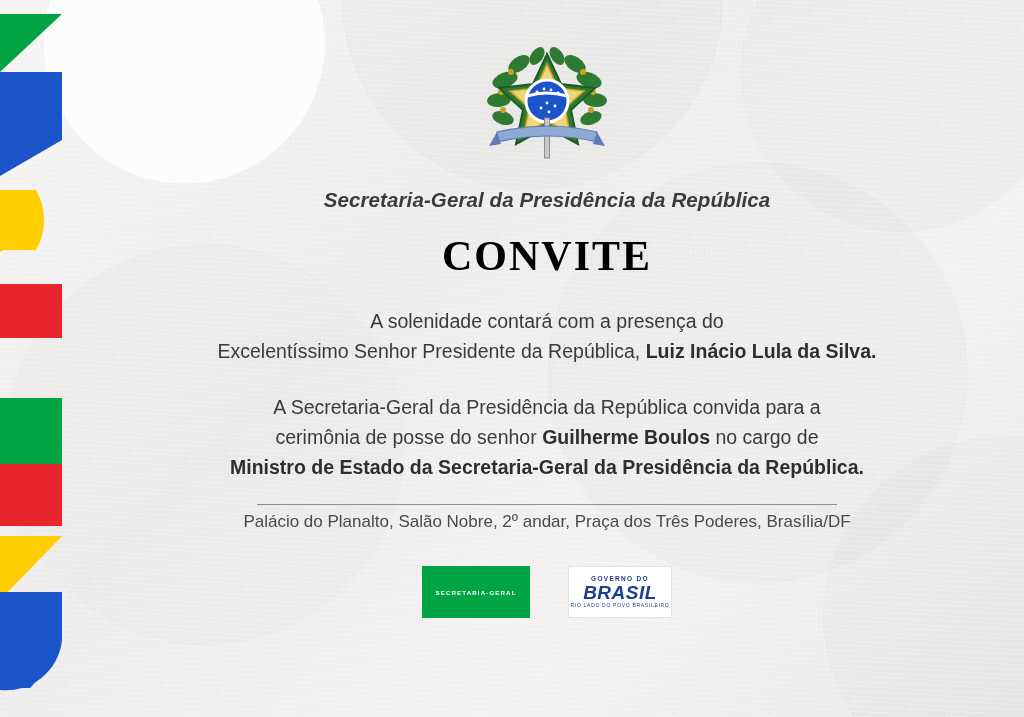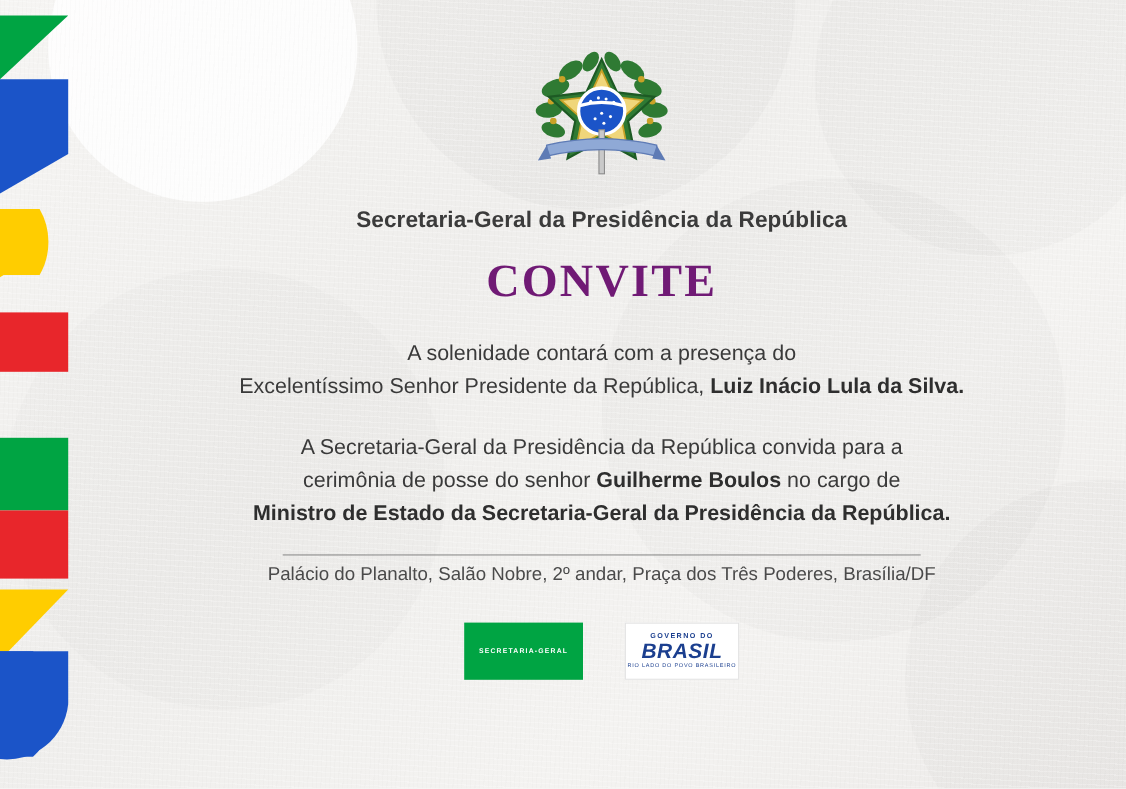--- a/index.html
+++ b/index.html
@@ -70,28 +70,29 @@
     height: 128px;
   }
 
   .org-name {
     margin-top: 14px;
     font-size: 20.5px;
     font-weight: bold;
     color: #3b3b3b;
     letter-spacing: 0.1px;
     text-align: center;
+    font-style: italic;
   }
 
   .convite {
     margin-top: 20px;
     font-family: "Liberation Serif", serif;
     font-size: 42px;
     font-weight: bold;
-    color: #701a75;
+    color: #000000;
     letter-spacing: 2px;
     text-align: center;
   }
 
   .para {
     margin-top: 26px;
     width: 790px;
     text-align: center;
     font-size: 19.5px;
     line-height: 30px;

